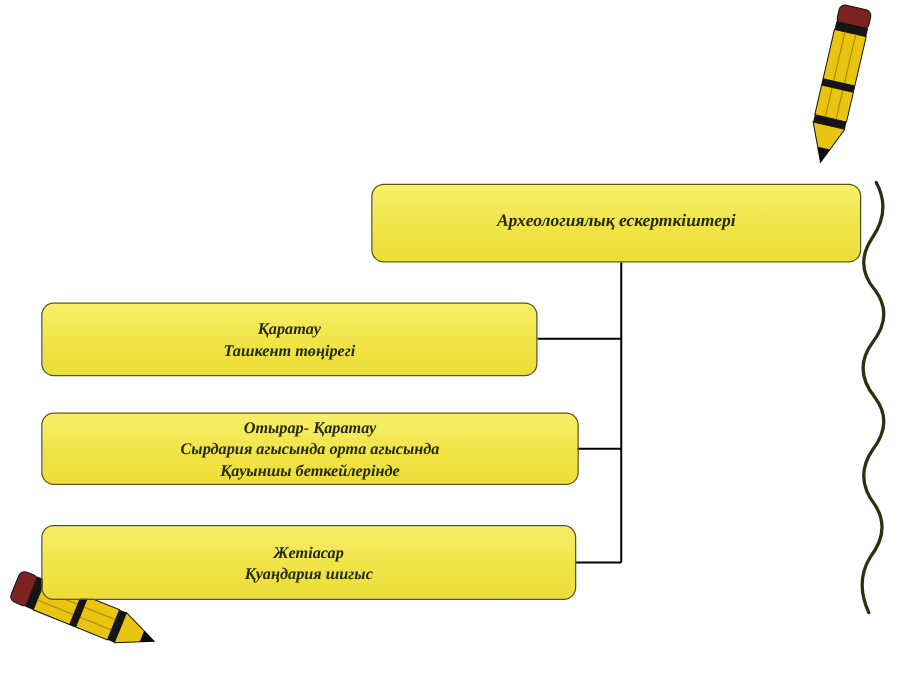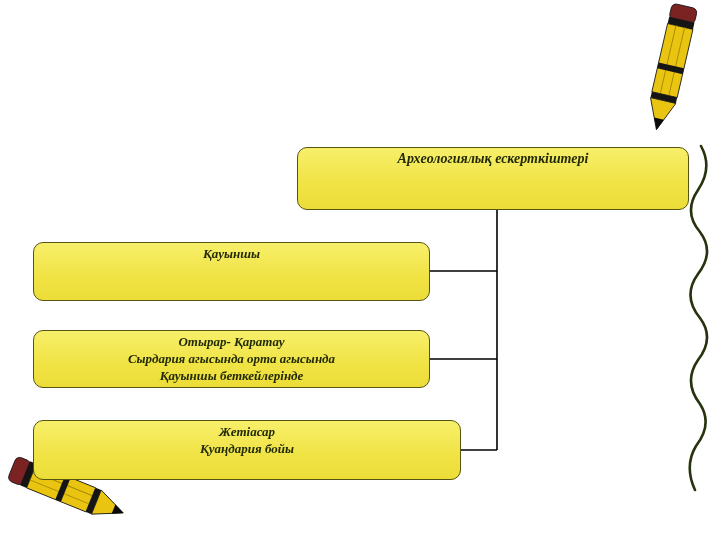--- a/index.html
+++ b/index.html
@@ -23,21 +23,21 @@
     height: 540px;
   }
   .box {
     position: absolute;
     box-sizing: border-box;
     background: linear-gradient(180deg, #f7ef6a 0%, #f0e344 60%, #ecdd38 100%);
     border: 1px solid #55550f;
     border-radius: 10px;
     display: flex;
     flex-direction: column;
-    justify-content: flex-start;
+    justify-content: center;
     align-items: center;
     text-align: center;
     color: #232b06;
     font-style: italic;
     font-weight: 700;
     line-height: 1.32;
     padding: 2px 8px;
   }
   .box .line {
     display: block;
@@ -47,21 +47,21 @@
     left: 297px;
     top: 147px;
     width: 392px;
     height: 63px;
     font-size: 14px;
   }
   .branch-box {
     font-size: 13px;
   }
   .b1 { left: 33px; top: 242px; width: 397px; height: 59px; }
-  .b2 { left: 33px; top: 330px; width: 397px; height: 58px; }
+  .b2 { left: 33px; top: 330px; width: 430px; height: 58px; }
   .b3 { left: 33px; top: 420px; width: 428px; height: 60px; }
 </style>
 </head>
 <body>
 
 <div class="slide">
 
   <svg class="decor" width="720" height="540" viewBox="0 0 720 540" xmlns="http://www.w3.org/2000/svg">
 
     <g stroke="#000000" stroke-width="1.6" fill="none">
@@ -94,27 +94,28 @@
       <polygon points="91,-13 91,13 120,0" fill="#e9c411" stroke="#111111" stroke-width="0.8"></polygon>
       <polygon points="109.5,-5 109.5,5 120,0" fill="#0a0a0a"></polygon>
     </g>
   </svg>
 
   <div class="box root-box">
     <span class="line">Археологиялық ескерткіштері</span>
   </div>
 
   <div class="box branch-box b1">
-    <span class="line">Қауыншы</span>
+    <span class="line">Қаратау</span>
+    <span class="line">Ташкент төңірегі</span>
   </div>
 
   <div class="box branch-box b2">
     <span class="line">Отырар- Қаратау</span>
     <span class="line">Сырдария агысында орта агысында</span>
     <span class="line">Қауыншы беткейлерінде</span>
   </div>
 
   <div class="box branch-box b3">
     <span class="line">Жетіасар</span>
-    <span class="line">Қуаңдария бойы</span>
+    <span class="line">Қуаңдария шигыс</span>
   </div>
 
 </div>
 
 </body></html>

